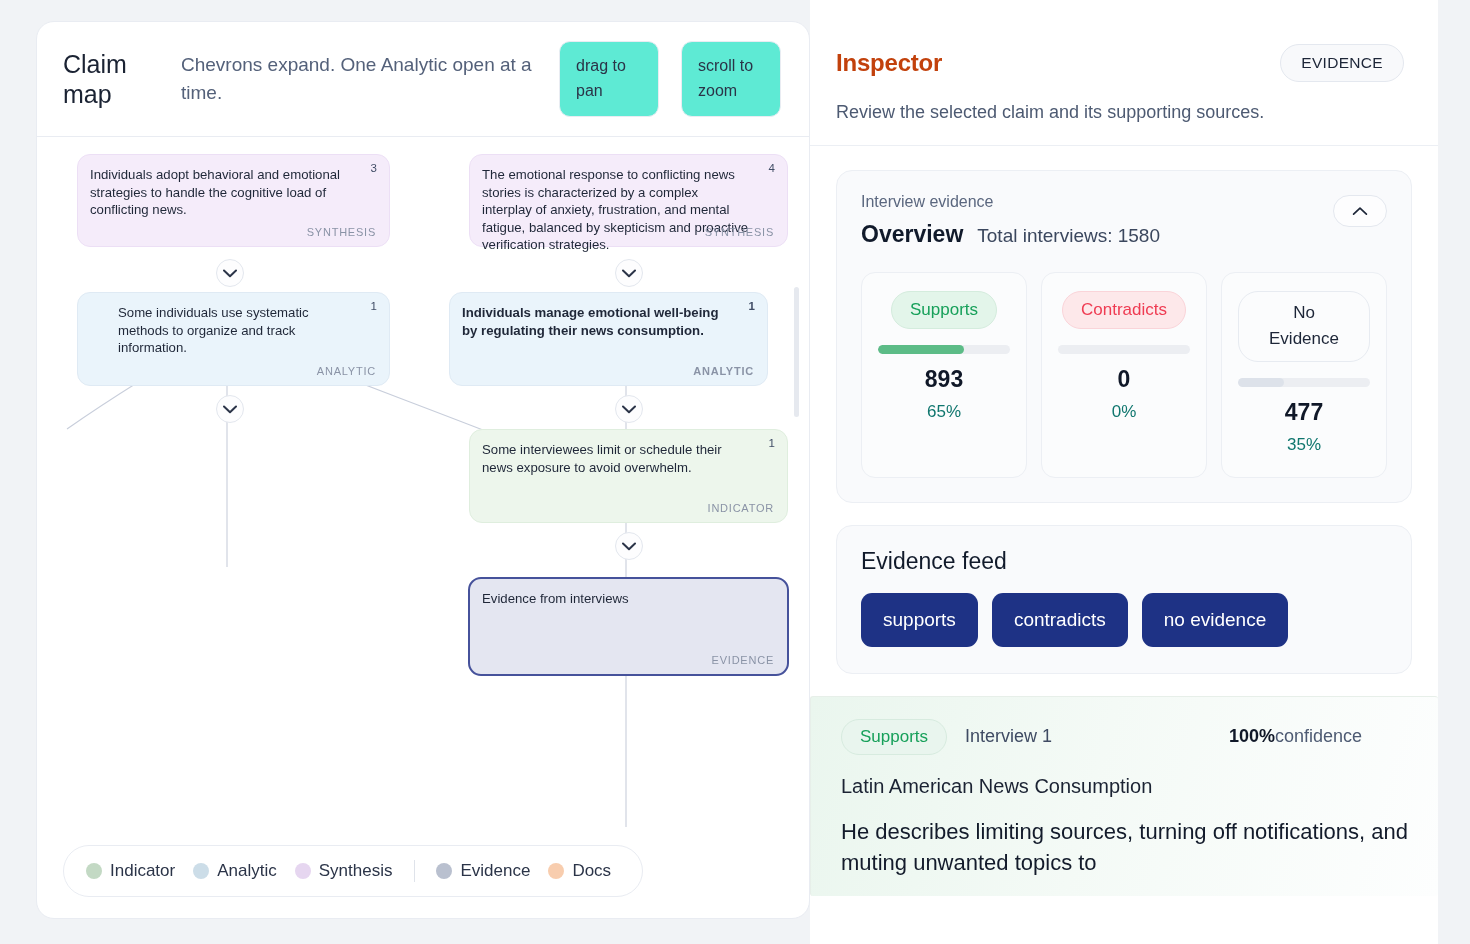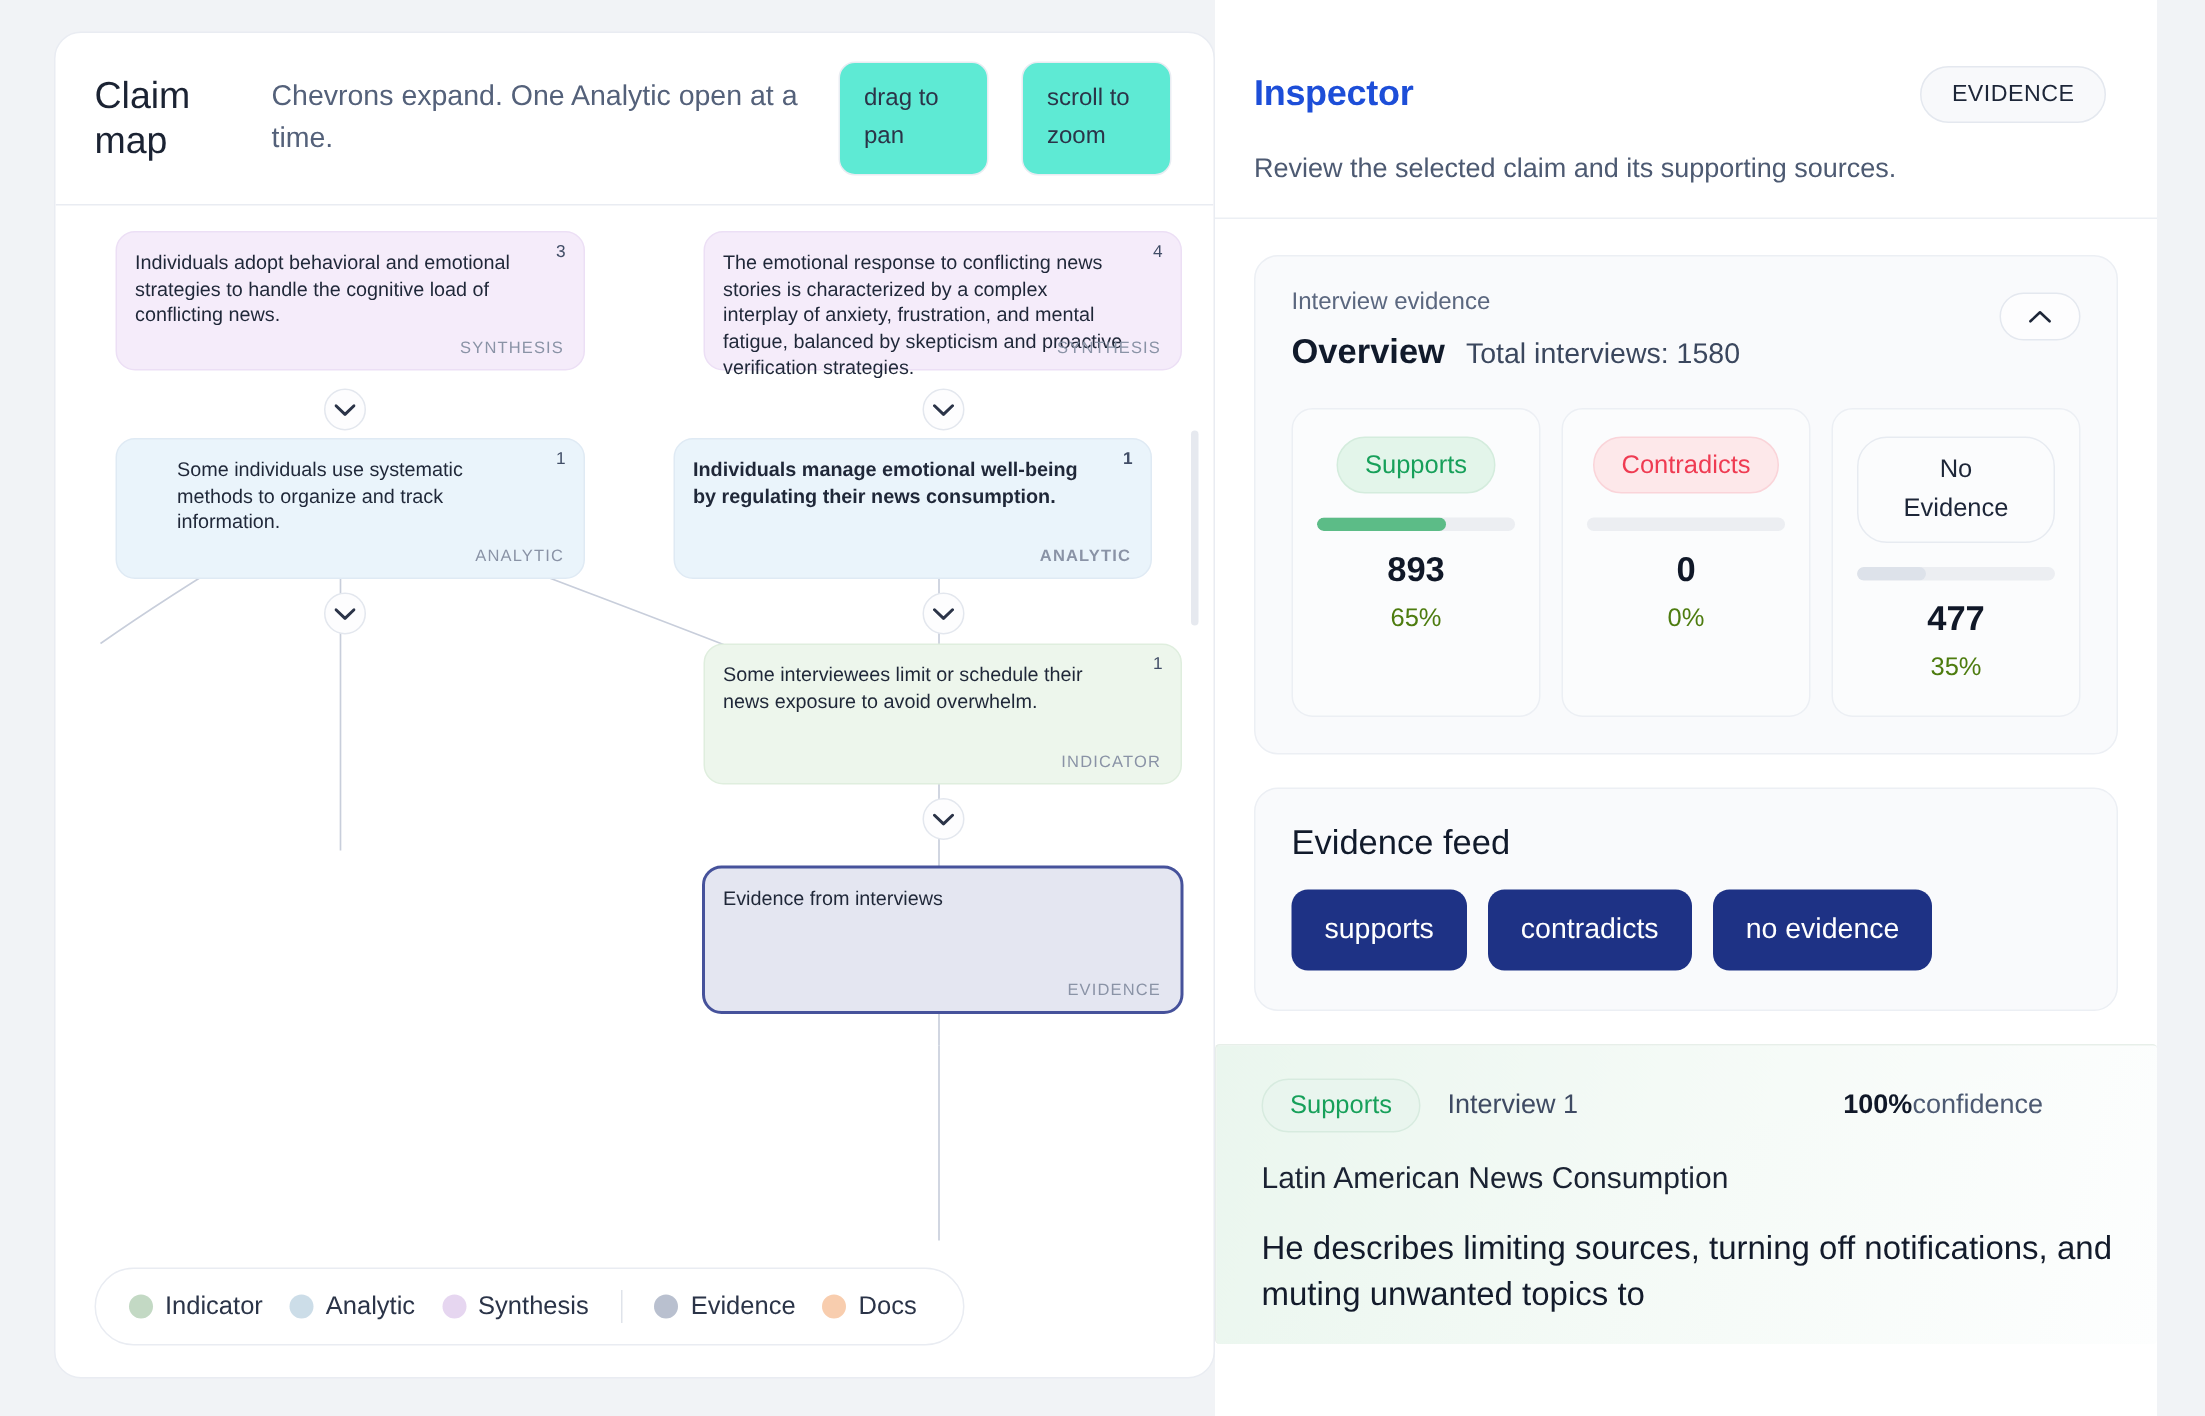--- a/index.html
+++ b/index.html
@@ -87,21 +87,21 @@
   .lg-label{ font-size:17px; color:#2b3448; }
   .lg-sep{ width:1px; height:22px; background:#dfe3ea; margin:0 12px 0 4px; }
 
   
   .inspector{
     position:absolute; left:810px; top:0px; width:628px; height:944px;
     background:#ffffff; overflow:hidden;
   }
   .insp-header{ padding:44px 34px 22px 26px; border-bottom:1px solid #eceff4; }
   .insp-top{ display:flex; align-items:center; justify-content:space-between; }
-  .insp-title{ font-size:24px; font-weight:700; color:#1d4ed8; letter-spacing:-.2px;}
+  .insp-title{ font-size:24px; font-weight:700; color:#c2410c; letter-spacing:-.2px;}
   .insp-chip{
     border:1px solid #e4e8ef; background:#f8f9fb; border-radius:20px;
     padding:9px 20px; font-size:15.5px; color:#1d2troubleshoot;
     color:#1d2638; letter-spacing:.02em;
   }
   .insp-sub{ margin-top:20px; font-size:18px; color:#4d5a72; }
 
   .insp-body{ padding:24px 26px 0 26px; }
 
   .panel{
@@ -129,21 +129,21 @@
     display:inline-flex; align-items:center; justify-content:center;
     border-radius:20px; padding:8px 18px; font-size:17px; min-height:38px;
   }
   .b-supports  { background:#e3f5ea; border:1px solid #d4ecdd; color:#17a05a; }
   .b-contradicts{ background:#fde8ea; border:1px solid #fad4d9; color:#ef3b52; }
   .b-noevidence{ background:#fbfcfd; border:1px solid #e7ebf1; color:#1d2638;
                  line-height:1.55; padding:8px 24px; }
   .bar{ width:100%; height:9px; border-radius:5px; background:#eceef2; margin:16px 0 12px; position:relative; overflow:hidden;}
   .bar > i{ position:absolute; left:0; top:0; bottom:0; border-radius:5px; display:block; }
   .stat-num{ font-size:23px; font-weight:700; color:#101828; }
-  .stat-pct{ font-size:17px; color:#4d7c0f; margin-top:9px; }
+  .stat-pct{ font-size:17px; color:#0f766e; margin-top:9px; }
 
   .feed-h{ font-size:23px; color:#111a2b; margin-bottom:18px; }
   .chips{ display:flex; gap:14px; }
   .chip{
     background:#1e3285; color:#ffffff; border:none; border-radius:11px;
     padding:16px 22px; font-size:19px; cursor:pointer;
     font-family:"Liberation Sans", sans-serif;
   }
 
   .ev-card{

